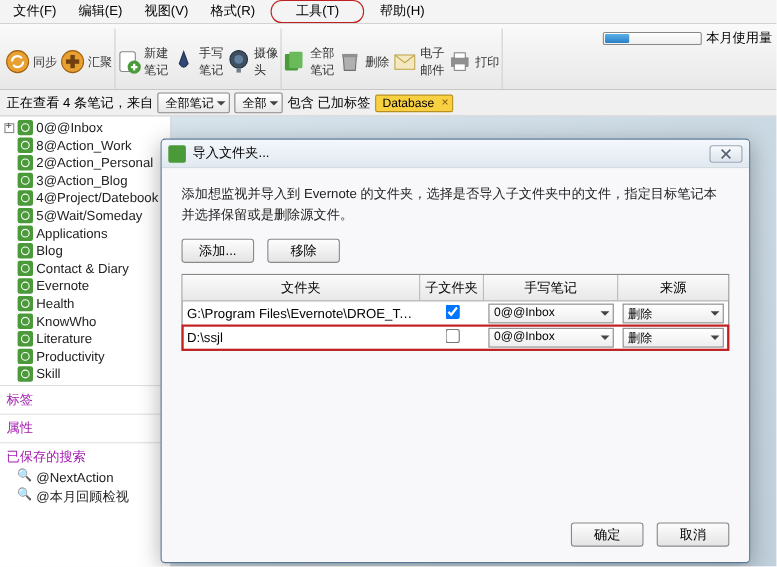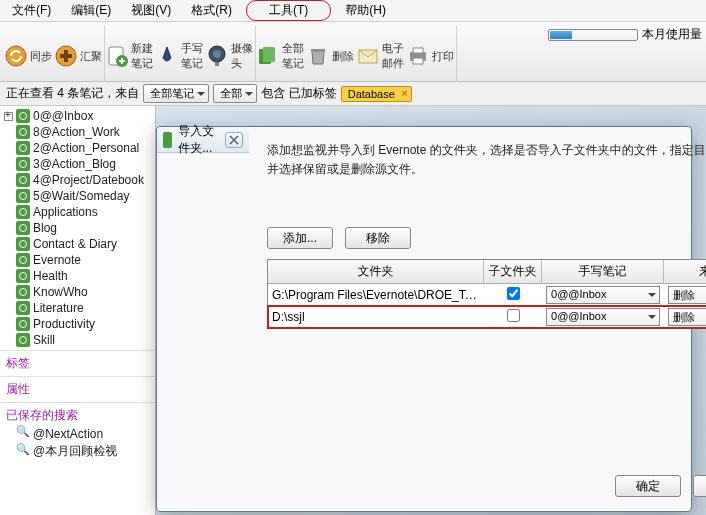--- a/index.html
+++ b/index.html
@@ -36,27 +36,27 @@
 .tree-item .exp.plus::before { content: "+"; position: absolute; top: -4px; left: 0; font-size: 10px; color: #444; }
 .notebook-ic { width: 14px; height: 14px; background: #4a9a3a; border-radius: 2px; flex-shrink: 0; position: relative; }
 .notebook-ic::after { content: ""; position: absolute; left: 3px; top: 3px; width: 6px; height: 6px; border: 1px solid #fff; border-radius: 50%; }
 .tag-ic { width: 14px; height: 14px; flex-shrink: 0; position: relative; }
 .tag-ic::before { content: "🔍"; font-size: 11px; position: absolute; top: -2px; left: 0; color: #1a6aa8; }
 .section-hdr { font-size: 12px; color: #a21caf; padding: 4px 6px 2px 6px; border-top: 1px solid #e0e0e0; margin-top: 2px; }
 
 .main-area { flex: 1; position: relative; background: linear-gradient(135deg,#d8e4ec,#c0d0dc); }
 
 
-.dialog { position: absolute; top: 126px; left: 156px; width: 536px; height: 386px; background: #f8f8fa; border: 1px solid #5a7a98; border-radius: 4px; box-shadow: 0 4px 20px rgba(0,0,0,.3); display: flex; flex-direction: row; }
+.dialog { position: absolute; top: 126px; left: 146px; width: 536px; height: 386px; background: #f8f8fa; border: 1px solid #5a7a98; border-radius: 4px; box-shadow: 0 4px 20px rgba(0,0,0,.3); display: flex; flex-direction: column; }
 .dlg-title { height: 26px; background: linear-gradient(#f4f8fc,#e0e8f0); border-bottom: 1px solid #c0c8d0; display: flex; align-items: center; padding: 0 6px; gap: 6px; border-radius: 4px 4px 0 0; }
 .dlg-title .ev-ic { width: 16px; height: 16px; background: #4a9a3a; border-radius: 2px; }
 .dlg-close { margin-left: auto; width: 30px; height: 16px; border: 1px solid #9aa8b6; border-radius: 3px; background: linear-gradient(#f8fafc,#dce4ec); display: flex; align-items: center; justify-content: center; font-size: 10px; cursor: pointer; }
 .dlg-body { flex: 1; padding: 14px 18px; display: flex; flex-direction: column; }
 .dlg-desc { font-size: 12px; color: #222; line-height: 1.6; margin-bottom: 12px; }
-.dlg-btns-row { display: flex; gap: 12px; margin-bottom: 10px; margin-top: 36px; }
+.dlg-btns-row { display: flex; gap: 12px; margin-bottom: 10px; }
 .btn { min-width: 66px; height: 22px; border: 1px solid #888; background: linear-gradient(#fdfdfd,#e4e4e4); border-radius: 3px; font-size: 12px; cursor: pointer; display: flex; align-items: center; justify-content: center; }
 .dlg-table { border: 1px solid #888; background: #fff; }
 .dlg-table .hdr { display: flex; background: linear-gradient(#fafafa,#e8e8e8); border-bottom: 1px solid #aaa; }
 .dlg-table .hdr > div { border-right: 1px solid #bbb; text-align: center; padding: 3px 2px; font-size: 12px; }
 .dlg-table .hdr > div:last-child { border-right: 0; }
 .col-folder { width: 216px; }
 .col-sub { width: 58px; }
 .col-nb { width: 122px; }
 .col-src { width: 94px; flex: 1; }
 .dlg-row { display: flex; border-bottom: 0; align-items: center; height: 22px; }

